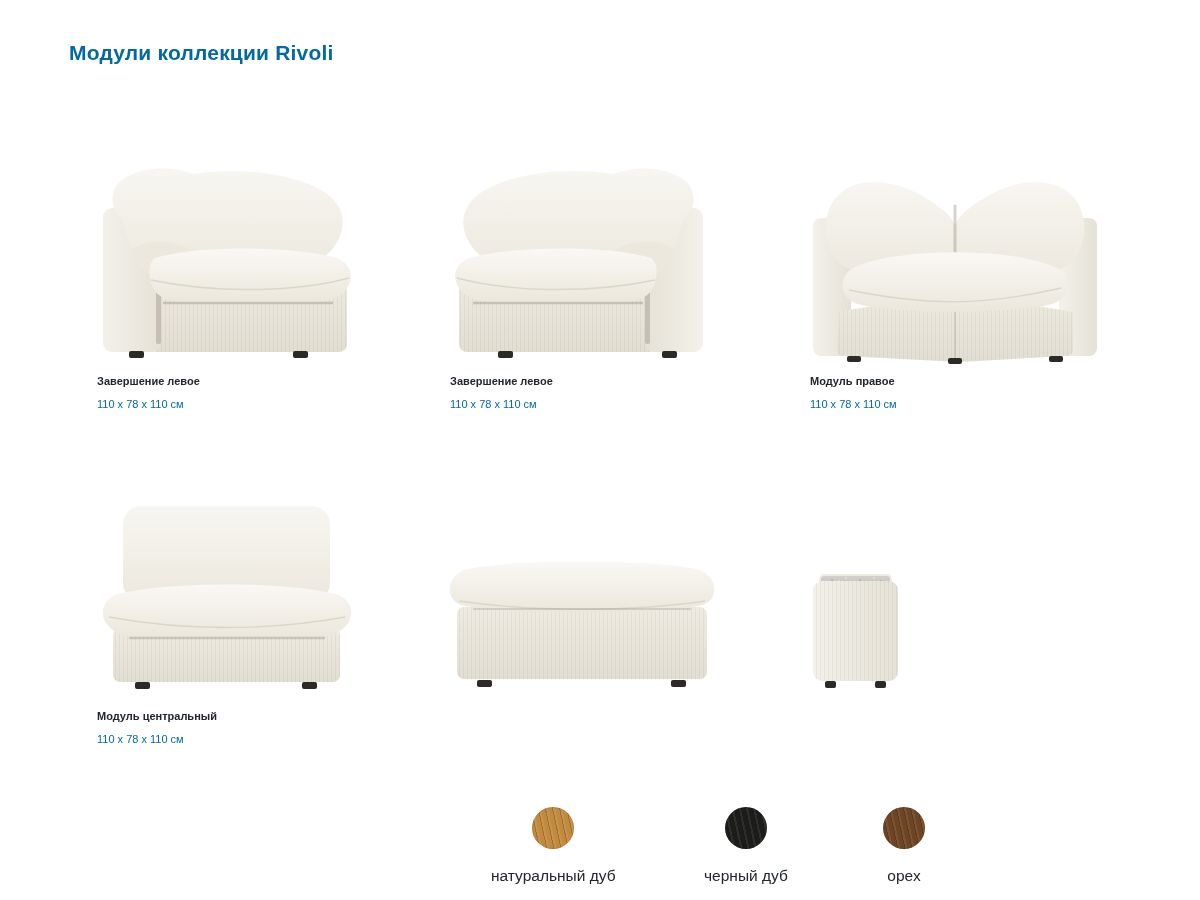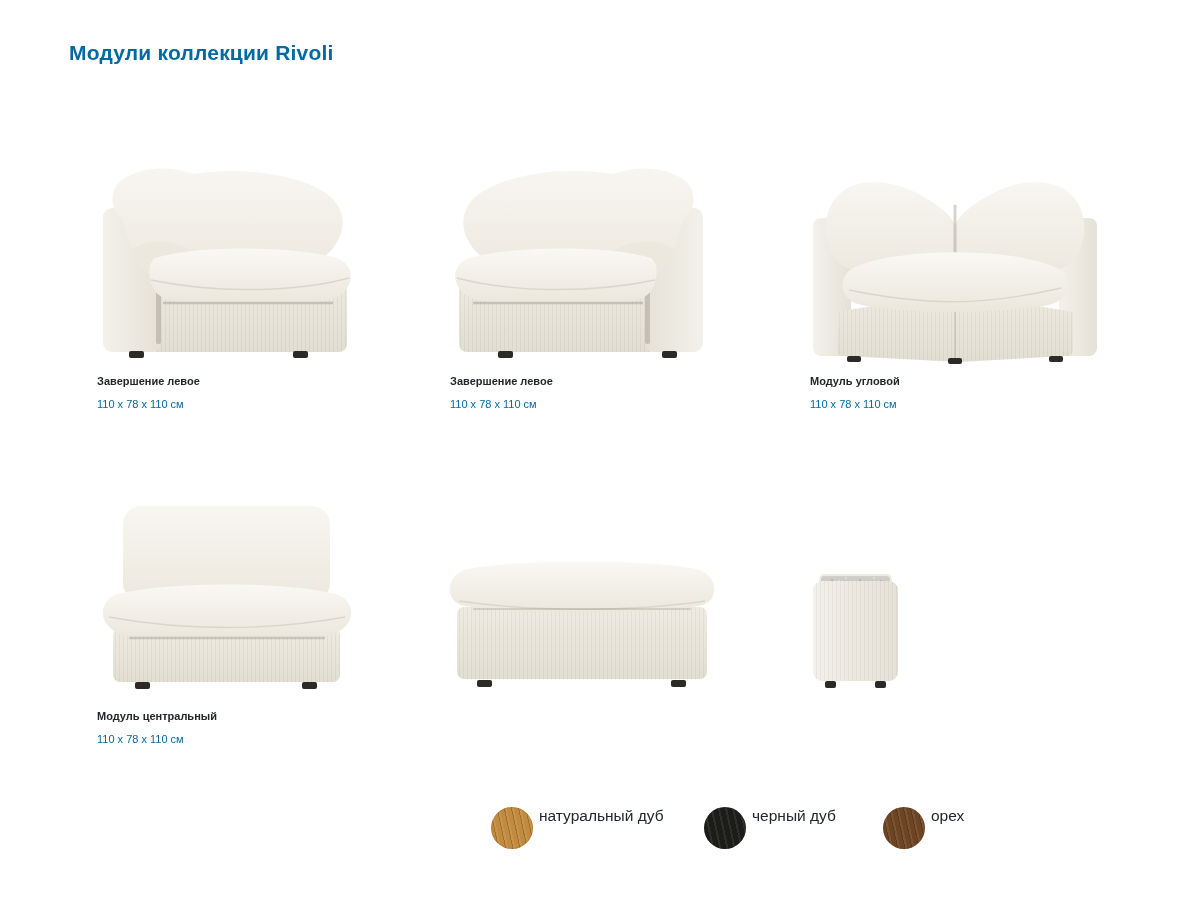--- a/index.html
+++ b/index.html
@@ -33,21 +33,21 @@
   #lab-1 { left:450px; top:370px; }
   #lab-2 { left:810px; top:370px; }
   #lab-3 { left:97px;  top:705px; }
   #lab-4 { left:450px; top:705px; }
   #lab-5 { left:810px; top:705px; }
 
   .legend-label {
     position:absolute; left:97px; top:819px;
     font-size:15.5px; font-weight:500; color:#22262B;
   }
-  .legend-item { position:absolute; top:807px; height:42px; display:flex; gap:6px; }
+  .legend-item { position:absolute; top:807px; height:42px; display:flex; align-items:center; gap:18px;flex-direction:column; }
   #legend-item-0 { left:491px; }
   #legend-item-1 { left:704px; }
   #legend-item-2 { left:883px; }
 
   .swatch {
     width:42px; height:42px; border-radius:50%;
     position:relative; overflow:hidden; flex:0 0 auto;
     box-shadow: inset 0 0 0 1px rgba(0,0,0,.08);
   }
   .swatch::after {
@@ -190,21 +190,21 @@
 
   <div class="mod-label" id="lab-0">
     <div class="mod-name">Завершение левое</div>
     <div class="mod-dims">110 x 78 x 110 см</div>
   </div>
   <div class="mod-label" id="lab-1">
     <div class="mod-name">Завершение левое</div>
     <div class="mod-dims">110 x 78 x 110 см</div>
   </div>
   <div class="mod-label" id="lab-2">
-    <div class="mod-name">Модуль угловой</div>
+    <div class="mod-name">Модуль правое</div>
     <div class="mod-dims">110 x 78 x 110 см</div>
   </div>
   <div class="mod-label" id="lab-3">
     <div class="mod-name">Модуль центральный</div>
     <div class="mod-dims">110 x 78 x 110 см</div>
   </div>
 
 
   <div class="legend-item" id="legend-item-0">
     <span class="swatch" style="background: rgb(194, 138, 62);"></span>

